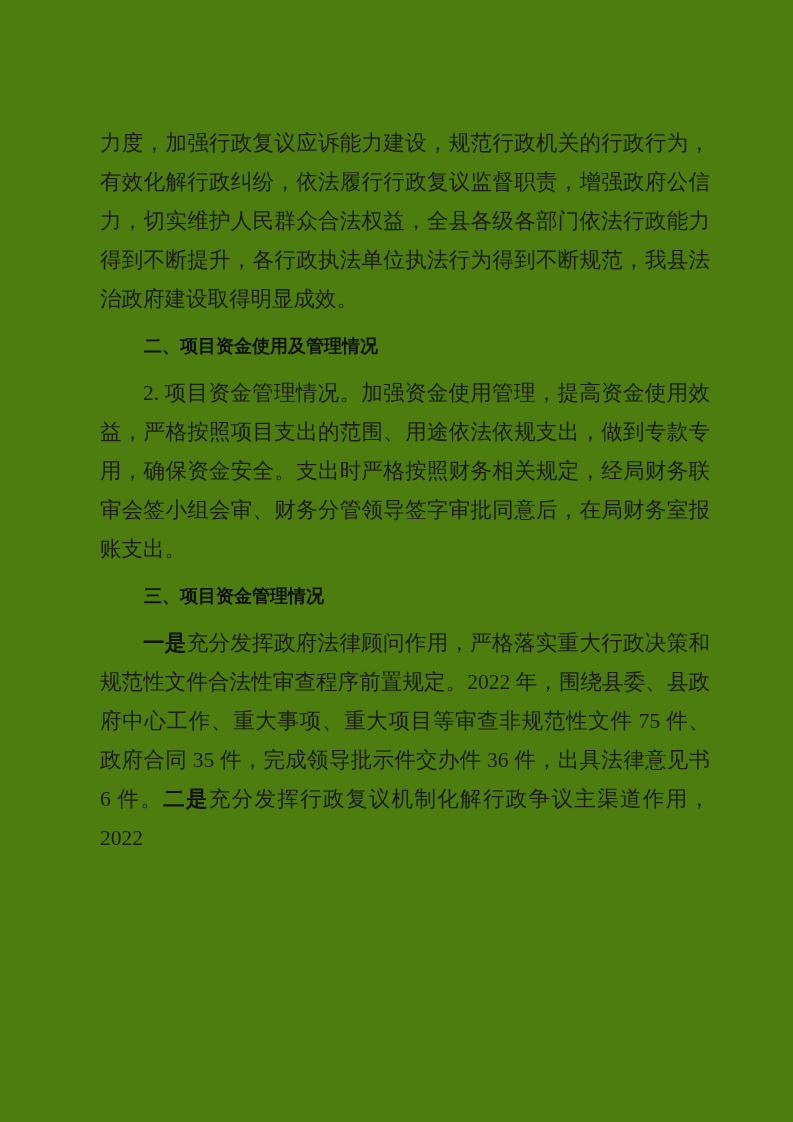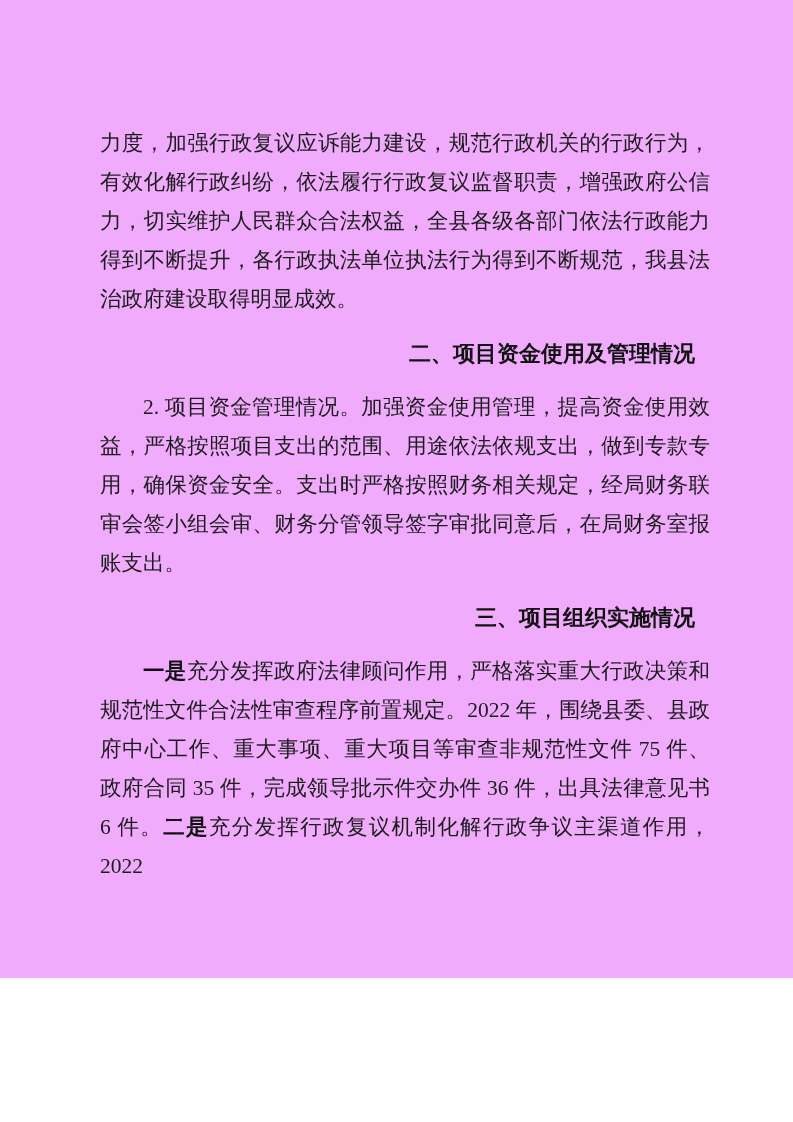--- a/index.html
+++ b/index.html
@@ -3,22 +3,22 @@
 <meta charset="utf-8">
 <style>
   html, body {
     margin: 0;
     padding: 0;
     background: #ffffff;
   }
   .page {
     position: relative;
     width: 793px;
-    height: 978px;
-    background: #f0abfc;
+    height: 1122px;
+    background: #4d7c0f;
     overflow: hidden;
   }
   .content {
     position: absolute;
     left: 100px;
     top: 124px;
     width: 610px;
     font-family: "Liberation Serif", "DejaVu Serif", serif;
     font-size: 21.5px;
     line-height: 39px;
@@ -27,40 +27,40 @@
     text-justify: inter-ideograph;
   }
   .content p {
     margin: 0;
     text-indent: 2em;
   }
   .content p.noindent {
     text-indent: 0;
   }
   .heading {
-    margin: 15px;
+    margin: 8px;
     text-indent: 2em;
     font-family: "Liberation Sans", "DejaVu Sans", sans-serif;
     font-weight: bold;
-    font-size: 22px;
+    font-size: 18px;
     line-height: 39px;
     color: #111111;
-    text-align: right;
+    text-align: left;
   }
   .bold-marker {
     font-family: "Liberation Sans", "DejaVu Sans", sans-serif;
     font-weight: bold;
     color: #111111;
     margin-top: 43px;
   }
 </style>
 </head>
 <body>
 
 <div class="page">
   <div class="content">
     <p class="noindent">力度，加强行政复议应诉能力建设，规范行政机关的行政行为，有效化解行政纠纷，依法履行行政复议监督职责，增强政府公信力，切实维护人民群众合法权益，全县各级各部门依法行政能力得到不断提升，各行政执法单位执法行为得到不断规范，我县法治政府建设取得明显成效。</p>
     <h2 class="heading">二、项目资金使用及管理情况</h2>
     <p>2. 项目资金管理情况。加强资金使用管理，提高资金使用效益，严格按照项目支出的范围、用途依法依规支出，做到专款专用，确保资金安全。支出时严格按照财务相关规定，经局财务联审会签小组会审、财务分管领导签字审批同意后，在局财务室报账支出。</p>
-    <h2 class="heading">三、项目组织实施情况</h2>
+    <h2 class="heading">三、项目资金管理情况</h2>
     <p><strong class="bold-marker">一是</strong><span>充分发挥政府法律顾问作用，严格落实重大行政决策和规范性文件合法性审查程序前置规定。2022 年，围绕县委、县政府中心工作、重大事项、重大项目等审查非规范性文件 75 件、政府合同 35 件，完成领导批示件交办件 36 件，出具法律意见书 6 件。</span><strong class="bold-marker">二是</strong><span>充分发挥行政复议机制化解行政争议主渠道作用，2022</span></p>
   </div>
 </div>
 
 </body></html>

